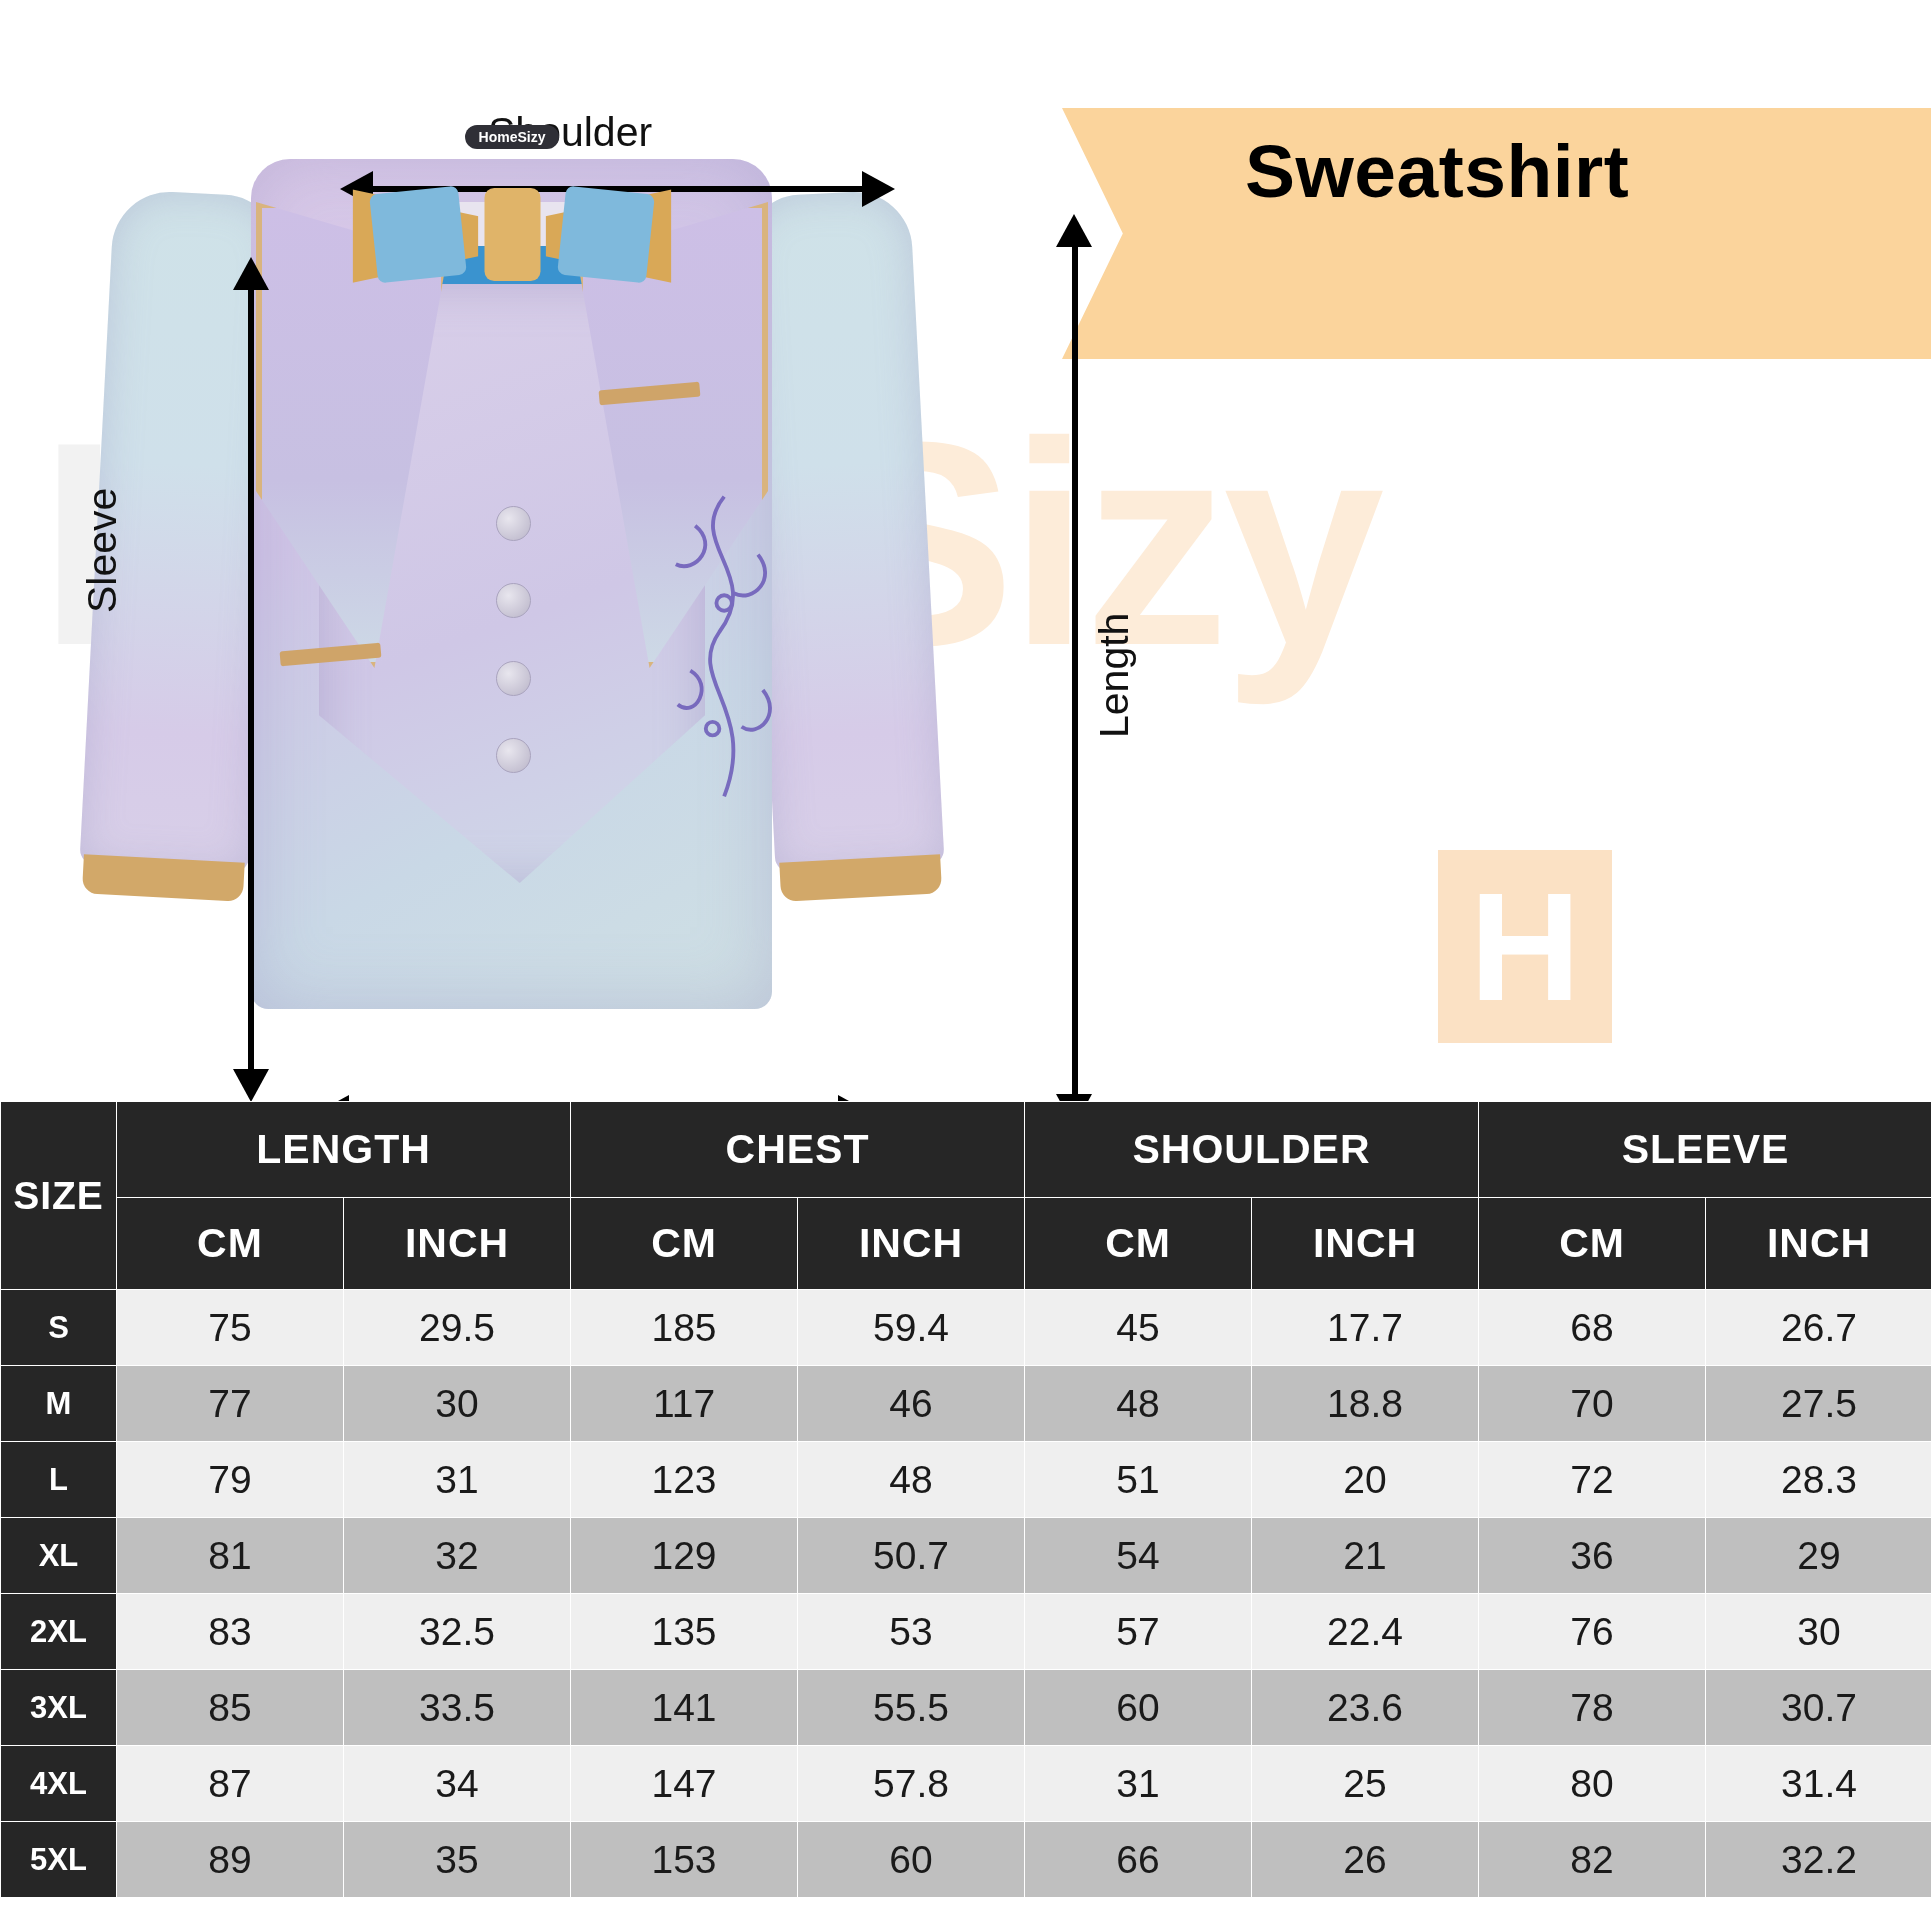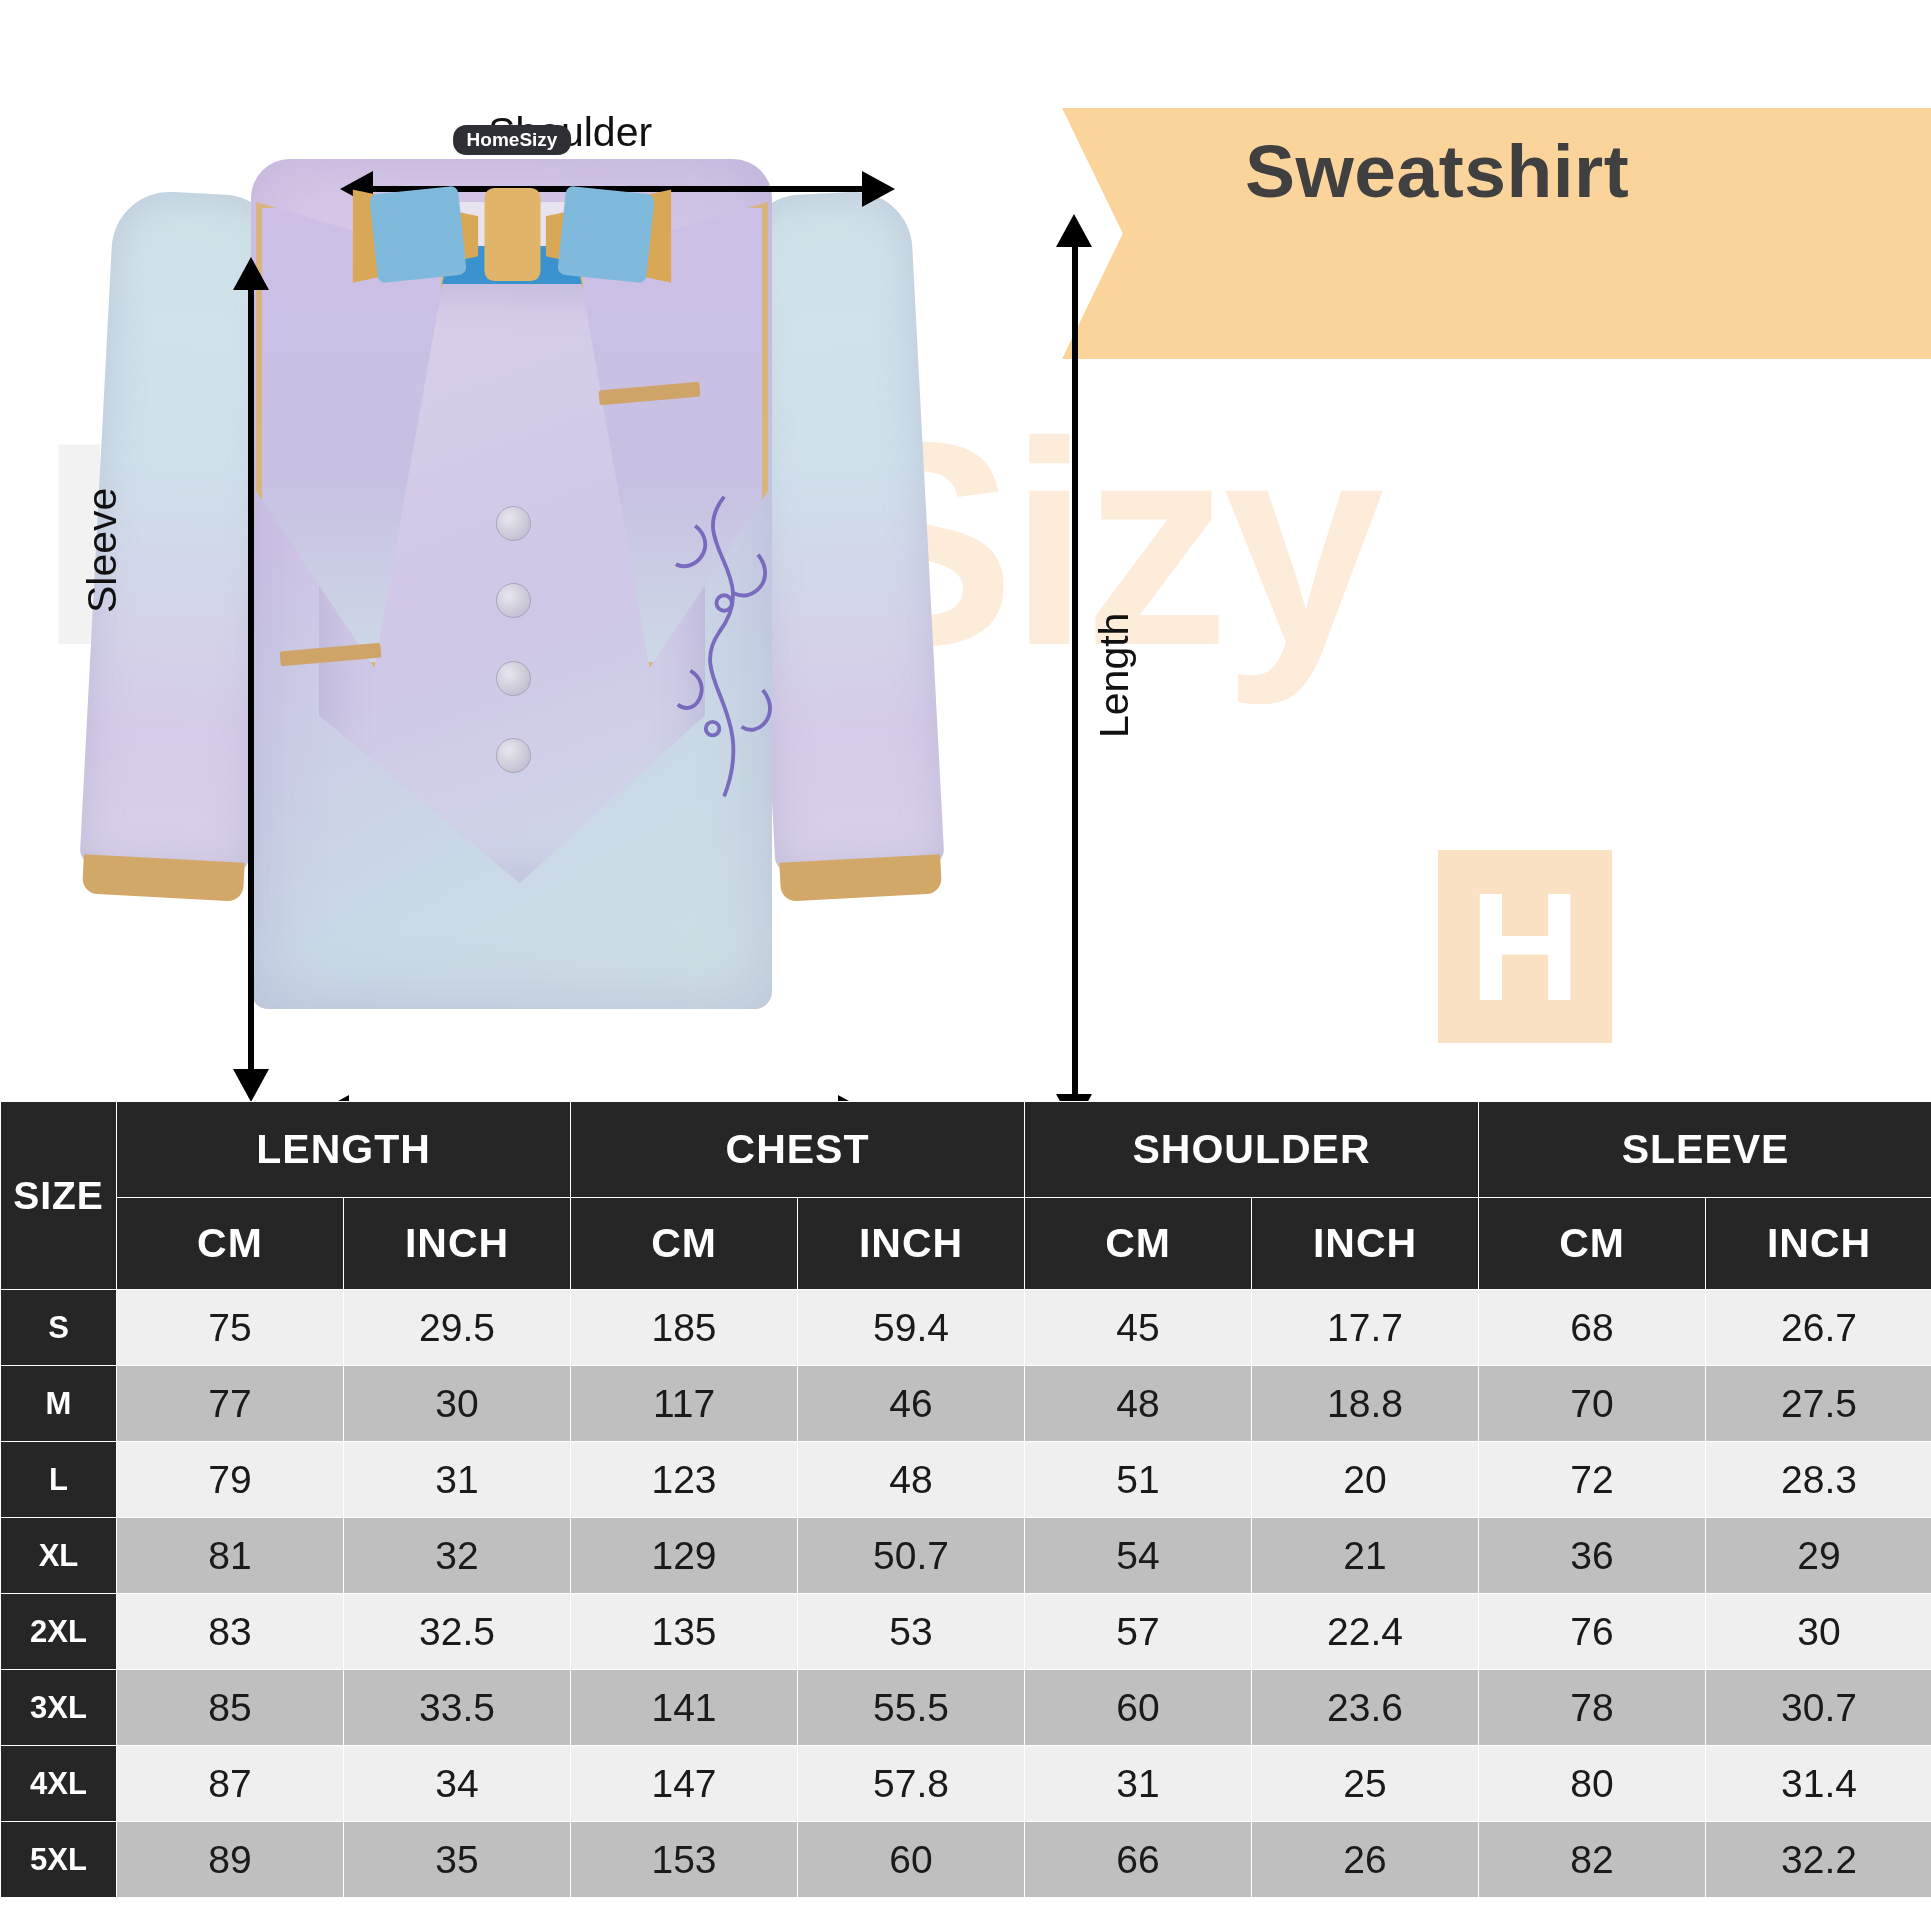--- a/index.html
+++ b/index.html
@@ -68,21 +68,21 @@
     position: absolute;
     inset: 0;
     background: #fbd49c;
     clip-path: polygon(0% 0%, 100% 0%, 100% 100%, 0% 100%, 7% 50%);
   }
   .banner-text {
     position: absolute;
     left: 183px;
     top: 21px;
     width: 676px;
-    color: #404040;
+    color: #000000;
     font-size: 75px;
     font-weight: bold;
     line-height: 1.12;
     letter-spacing: 0.5px;
   }
 
   
   .garment {
     position: absolute;
     left: 87px;
@@ -90,21 +90,21 @@
     width: 850px;
     height: 966px;
   }
   .brand-tag {
     position: absolute;
     left: 50%;
     top: 24px;
     transform: translateX(-50%);
     background: #2f2f36;
     color: #ffffff;
-    font-size: 19px;
+    font-size: 14px;
     font-weight: bold;
     padding: 3.9px 13.5px;
     border-radius: 13px;
     z-index: 40;
   }
 
   
   .label {
     position: absolute;
     font-size: 41px;

